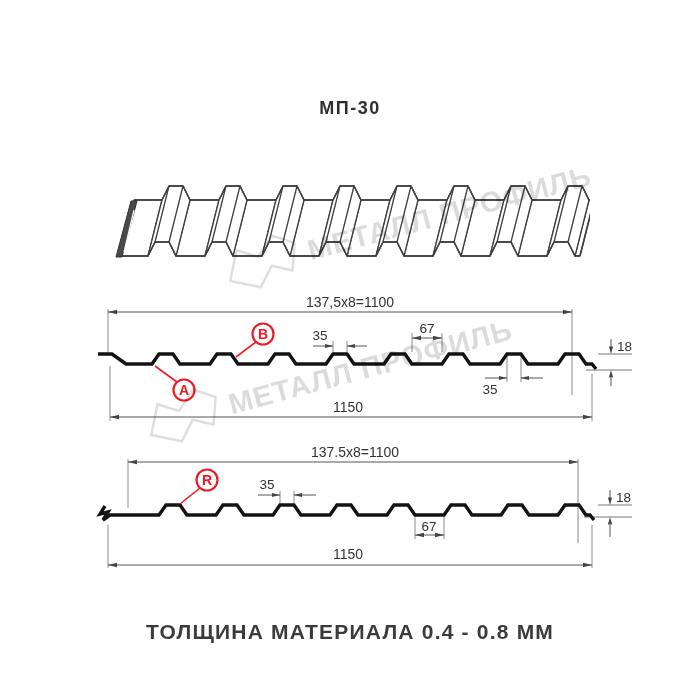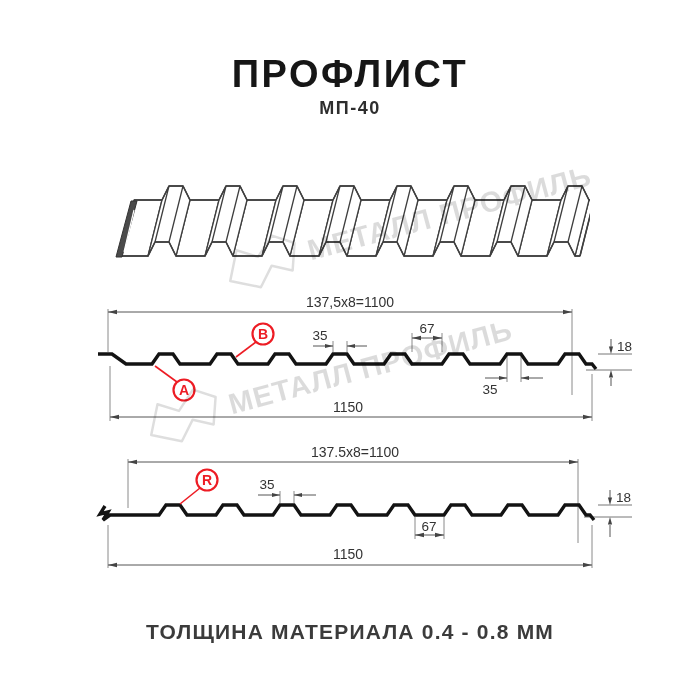--- a/index.html
+++ b/index.html
@@ -33,22 +33,21 @@
   .outline3d{fill:none;stroke:#3f3f3f;stroke-width:1.6;stroke-linejoin:round;}
   .redline{stroke:#ed1c24;stroke-width:1.6;}
   .redcircle{fill:#fff;stroke:#ed1c24;stroke-width:2.2;}
   .wmlogo{fill:none;stroke:rgba(0,0,0,0.13);stroke-width:2.5;stroke-linejoin:round;}
 </style>
 </head>
 <body>
 
 <div id="page">
 
-  <div class="title">ПРОФЛИСТ</div>
-  <div class="subtitle">МП-40</div>
+  <div class="subtitle">МП-30</div>
 
   <svg id="svg-sheet3d" class="layer" width="480" height="115" viewBox="0 0 480 115">
     <path class="face" d="
       M10,96 38,96 52,40 24,40Z M66,96 95,96 109,40 80,40Z M123,96 152,96 166,40 137,40Z
       M180,96 209,96 223,40 194,40Z M237,96 266,96 280,40 251,40Z M294,96 323,96 337,40 308,40Z
       M351,96 380,96 394,40 365,40Z M408,96 437,96 451,40 422,40Z M465,96 470,96 484,40 479,40Z"></path>
     <path class="face" d="
       M38,96 45,82 59,26 52,40Z M45,82 59,82 73,26 59,26Z M59,82 66,96 80,40 73,26Z
       M95,96 102,82 116,26 109,40Z M102,82 116,82 130,26 116,26Z M116,82 123,96 137,40 130,26Z
       M152,96 159,82 173,26 166,40Z M159,82 173,82 187,26 173,26Z M173,82 180,96 194,40 187,26Z

